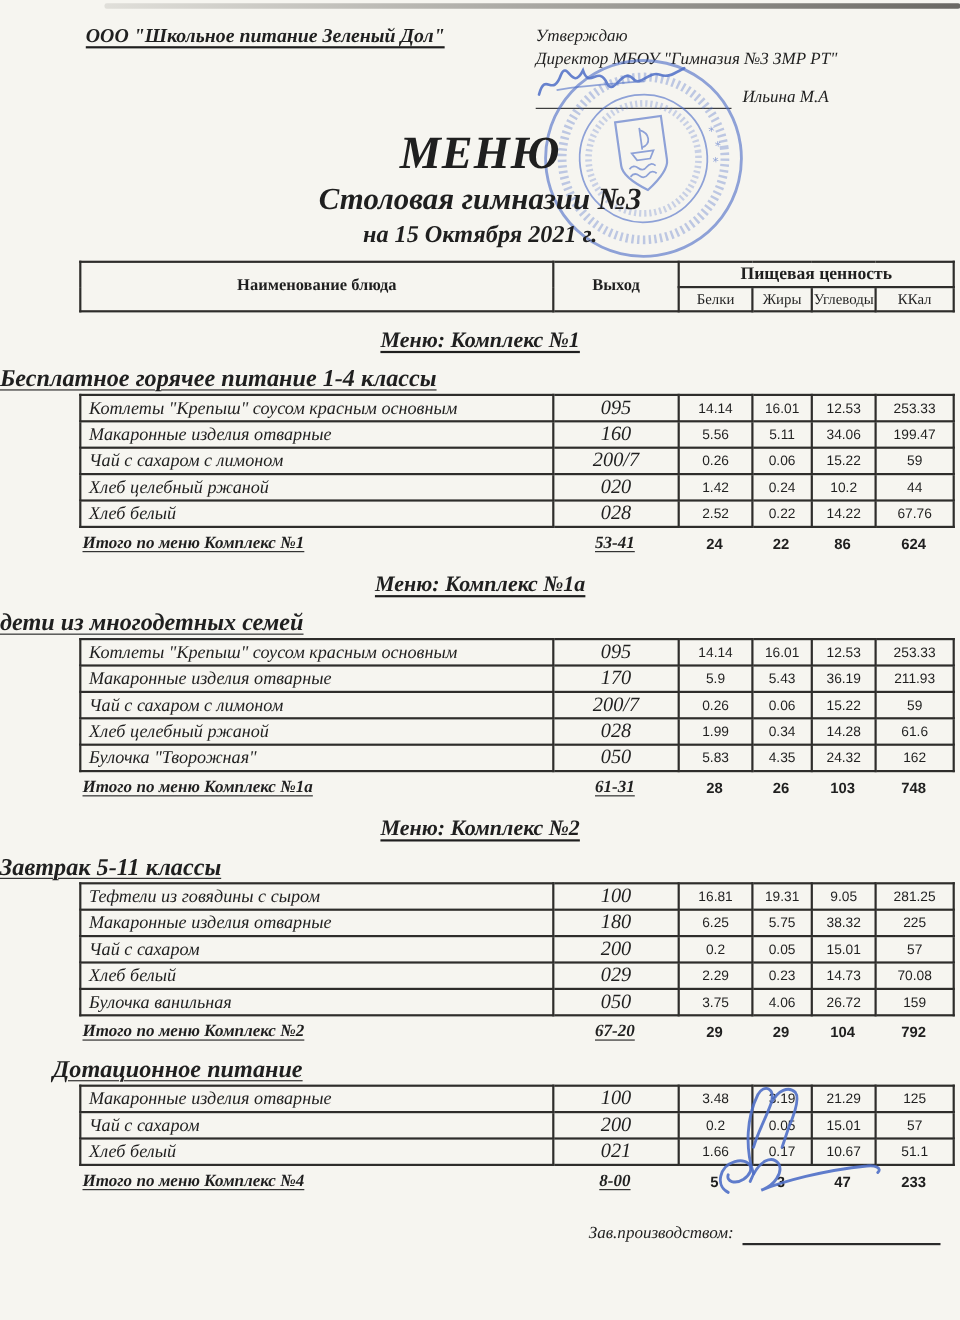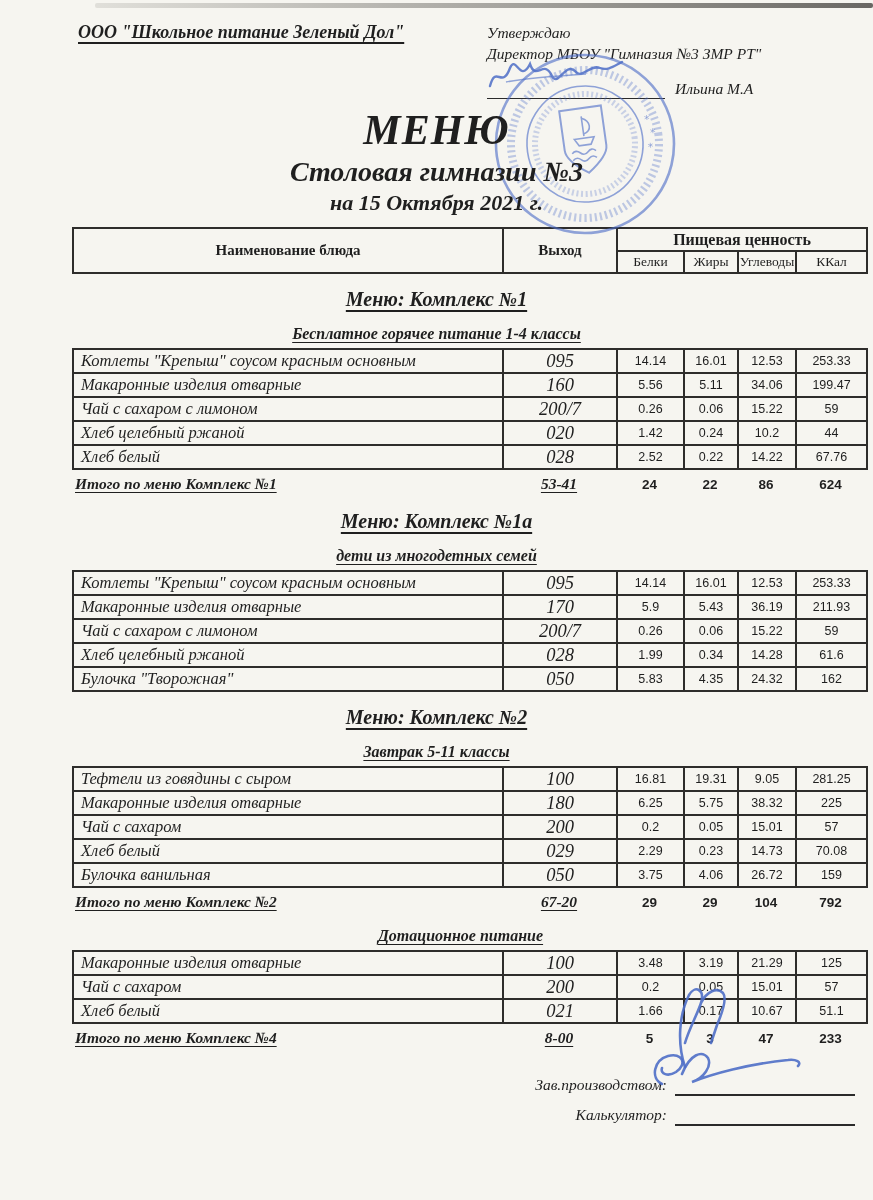--- a/index.html
+++ b/index.html
@@ -22,21 +22,21 @@
   .org-name{
     font-size:18px;font-weight:bold;font-style:italic;
     text-decoration:underline;text-underline-offset:4px;text-decoration-thickness:1.5px;
     white-space:nowrap;
   }
   .approve{width:368px;font-style:italic;font-size:15.5px;line-height:21px;}
   .approve-sigrow{margin-top:12px;display:flex;align-items:flex-end;}
   .approve-line{display:inline-block;width:178px;border-bottom:1.8px solid #2a2a2a;height:22px;}
   .approve-name{margin-left:10px;font-style:italic;}
   
-  .title-block{text-align:center;margin-top:8px;position:relative;z-index:2;}
+  .title-block{text-align:center;margin-top:18px;position:relative;z-index:2;}
   .doc-title{font-size:42px;line-height:46px;font-weight:bold;font-style:italic;letter-spacing:1px;}
   .doc-subtitle{font-size:28px;line-height:33px;font-weight:bold;font-style:italic;margin-top:2px;}
   .doc-date{font-size:22px;line-height:27px;font-weight:bold;font-style:italic;margin-top:1px;}
   
   table.menu{border-collapse:collapse;table-layout:fixed;margin-left:72px;width:794px;background:transparent;}
   table.menu td{border:2px solid #2e2d2b;padding:0;overflow:hidden;white-space:nowrap;}
   .head-table{margin-top:11px;}
   .head-table td{text-align:center;vertical-align:middle;}
   .h-main{font-size:15px;font-weight:bold;}
   .h-nut{font-size:16px;font-weight:bold;height:21px;}
@@ -44,21 +44,21 @@
   .c-dish{font-style:italic;font-size:16.5px;padding-left:7px !important;height:22px;}
   .c-out{font-style:italic;font-size:18.5px;text-align:center;}
   .c-num{font-family:"Liberation Sans","DejaVu Sans",sans-serif;font-size:12.5px;text-align:center;}
   
   .sec-heading{
     text-align:center;font-size:20px;line-height:25px;font-weight:bold;font-style:italic;
     text-decoration:underline;text-underline-offset:4px;text-decoration-thickness:1.5px;
     margin-top:13px;
   }
   .sec-subheading{
-    text-align:center;font-size:16px;line-height:19px;font-weight:bold;font-style:italic;
+    font-size:22px;line-height:19px;font-weight:bold;font-style:italic;
     text-decoration:underline;text-underline-offset:3px;text-decoration-thickness:1.3px;
     margin-top:12px;margin-bottom:5px;
   }
   
   .total-row{
     display:grid;grid-template-columns:430px 114px 67px 54px 58px 71px;
     margin-left:72px;width:794px;align-items:center;height:24px;margin-top:2px;
   }
   .total-label{
     font-size:15.5px;font-weight:bold;font-style:italic;
@@ -272,20 +272,28 @@
             <tr>
               <td class="c-dish">Булочка "Творожная"</td>
               <td class="c-out">050</td>
               <td class="c-num">5.83</td>
               <td class="c-num">4.35</td>
               <td class="c-num">24.32</td>
               <td class="c-num">162</td>
             </tr>
           </tbody>
     </table>
+    <div class="total-row">
+      <span class="total-label">Итого по меню Комплекс №1а</span>
+      <span class="total-out">61-31</span>
+      <span class="total-num">28</span>
+      <span class="total-num">26</span>
+      <span class="total-num">103</span>
+      <span class="total-num">748</span>
+    </div>
   </section>
 
   <section>
     <h2 class="sec-heading" style="margin-bottom:0;">Меню: Комплекс №2</h2>
     <h3 class="sec-subheading" style="margin-top:12px;">Завтрак 5-11 классы</h3>
     <table class="menu">
       <colgroup>
             <col style="width:430px">
             <col style="width:114px">
             <col style="width:67px">
@@ -393,24 +401,20 @@
       <span class="total-num">233</span>
     </div>
   </section>
 </div>
 
   <div class="footer">
     <div class="sig-row">
       <span class="sig-label">Зав.производством:</span>
       <span class="sig-line"></span>
     </div>
-    <div class="sig-row">
-      <span class="sig-label">Калькулятор:</span>
-      <span class="sig-line"></span>
-    </div>
   </div>
 
   <svg class="ink sig-mid" width="90" height="86" viewBox="0 0 90 86">
     <path d="M30,84 C22,60 24,32 34,12 C40,2 50,6 46,20 C42,32 34,46 30,60 M46,20 C52,8 62,4 68,10 C72,15 68,28 62,42 L56,60" stroke="#4f6fc8" stroke-width="2.6" fill="none" stroke-linecap="round"></path>
   </svg>
 
   <svg class="ink sig-bot" width="160" height="52" viewBox="0 0 160 52">
     <path d="M14,40 C2,34 6,16 20,12 C34,8 40,20 28,28 C20,33 12,30 14,24 M34,30 C42,10 54,6 60,14 C64,22 56,34 44,38 C64,30 100,20 140,16 C148,15 154,18 150,22" stroke="#4f6fc8" stroke-width="2.6" fill="none" stroke-linecap="round"></path>
   </svg>
 

